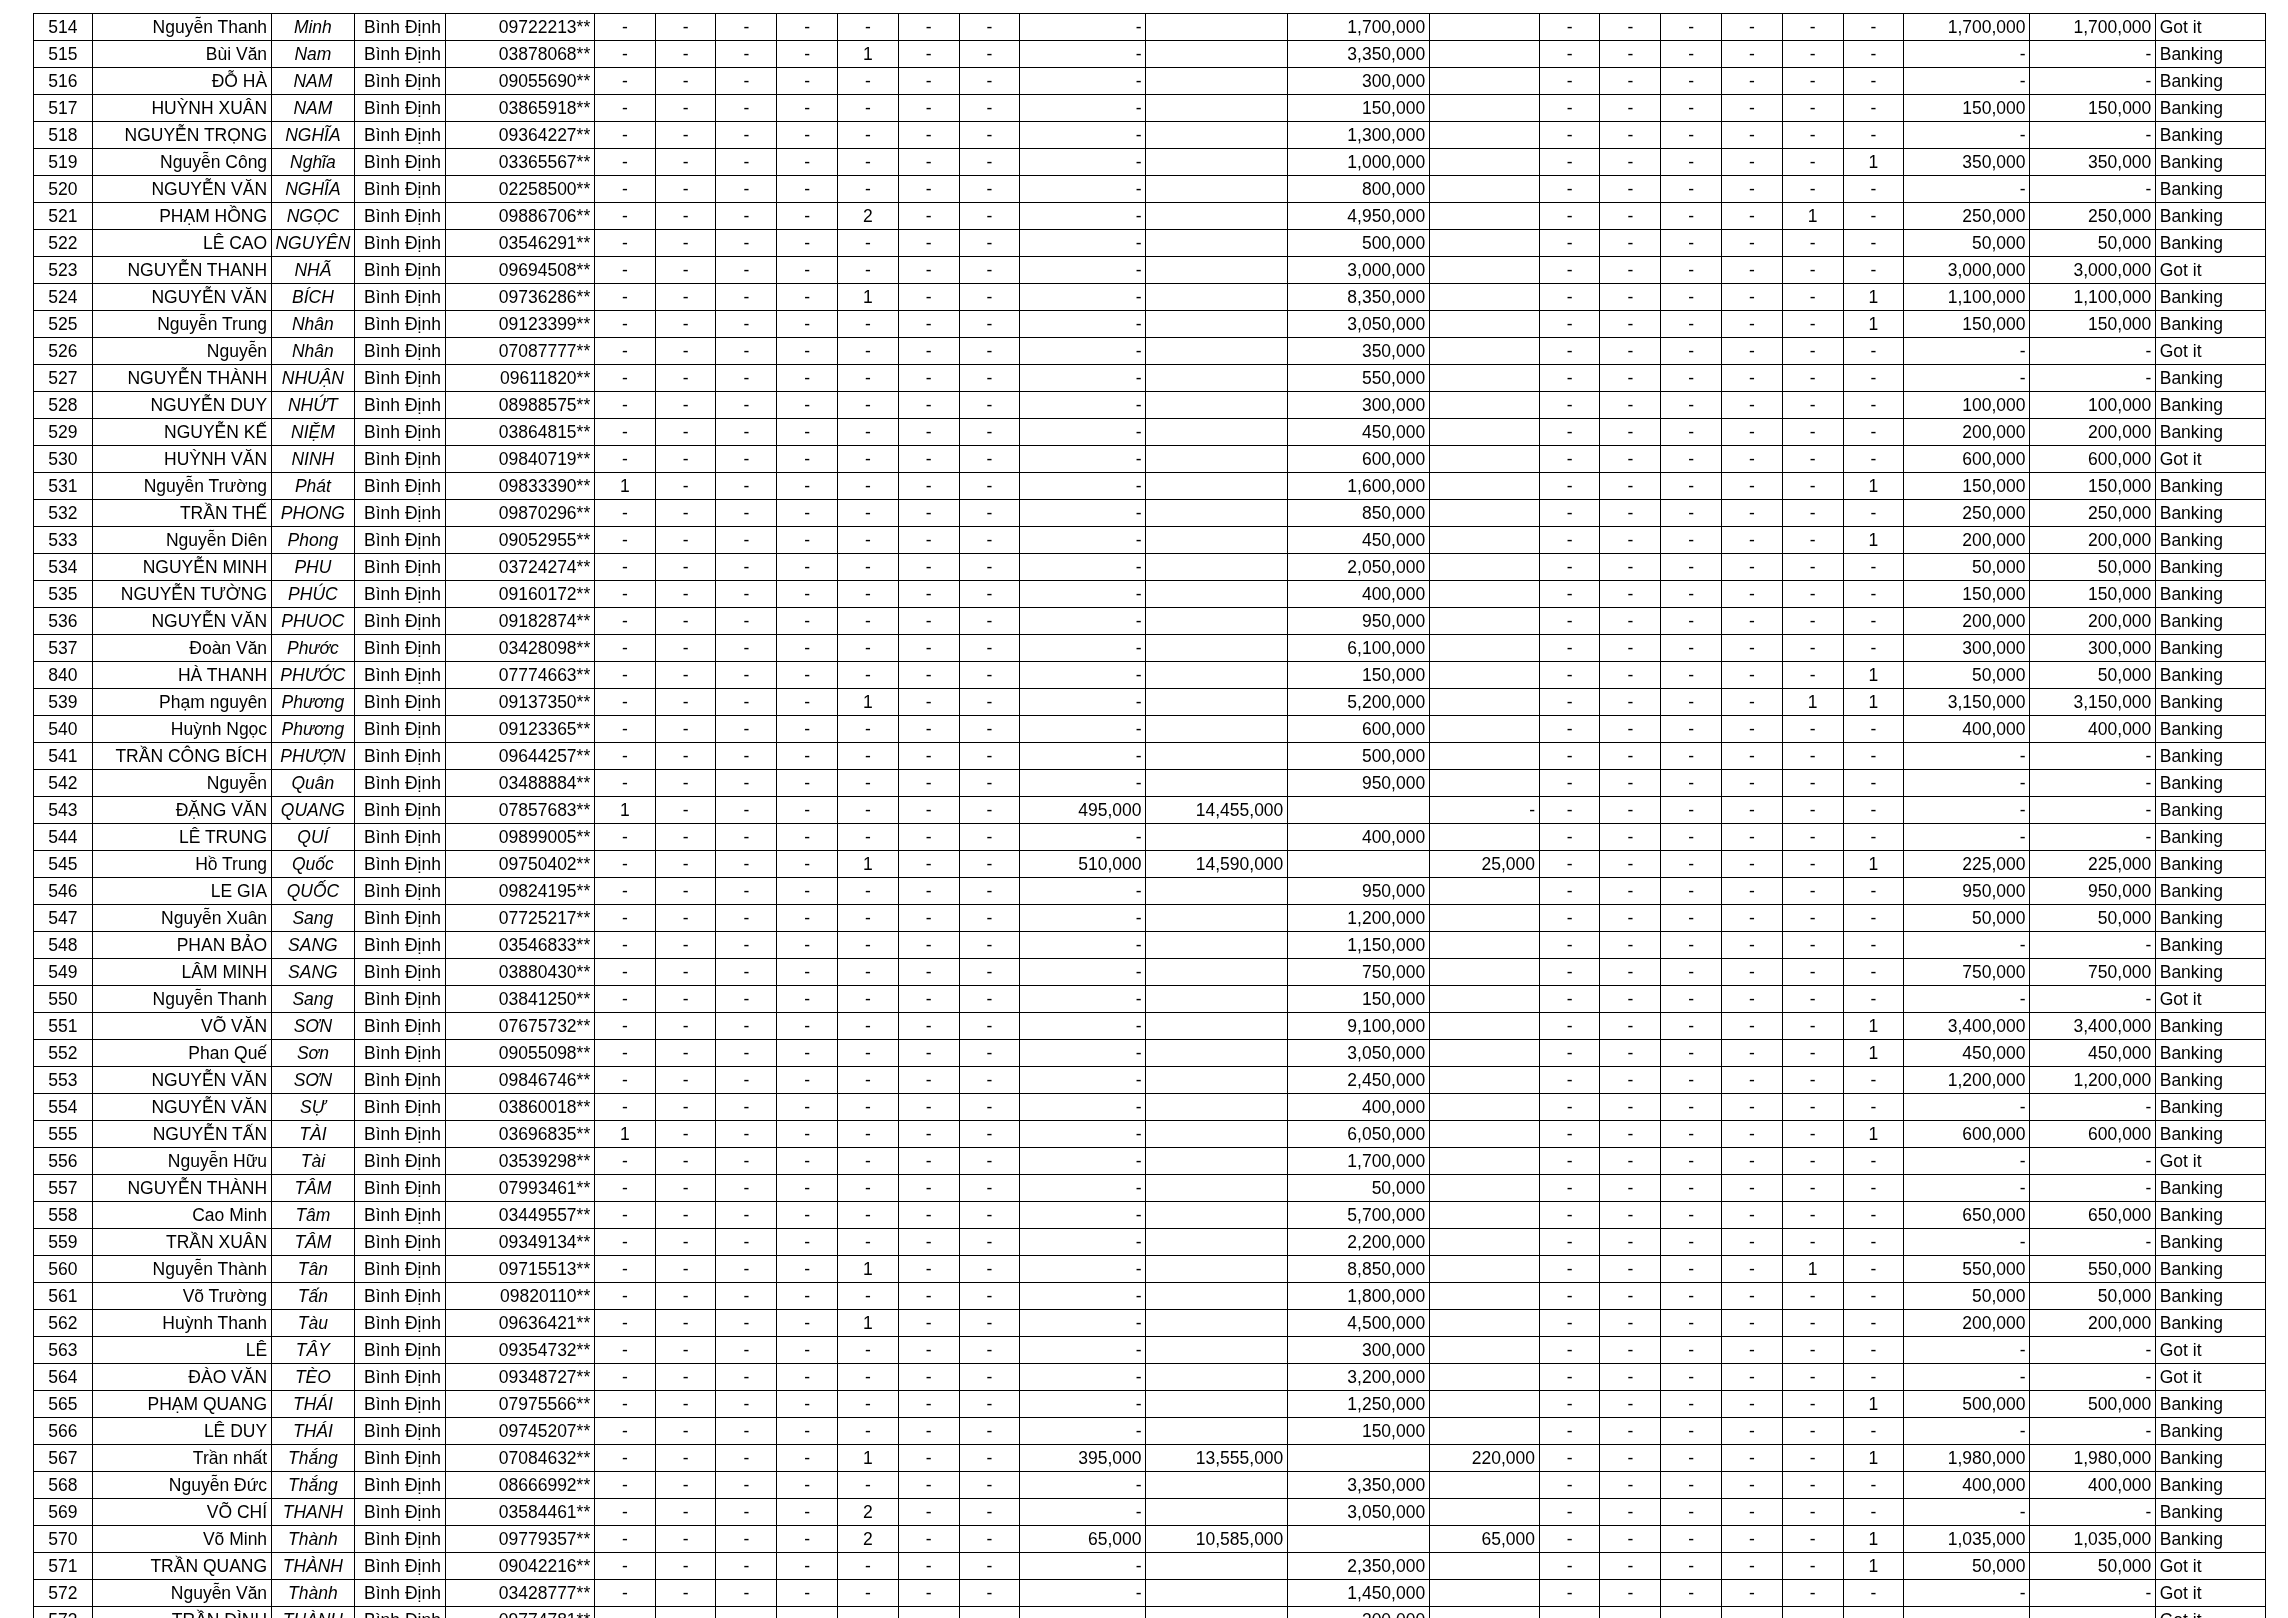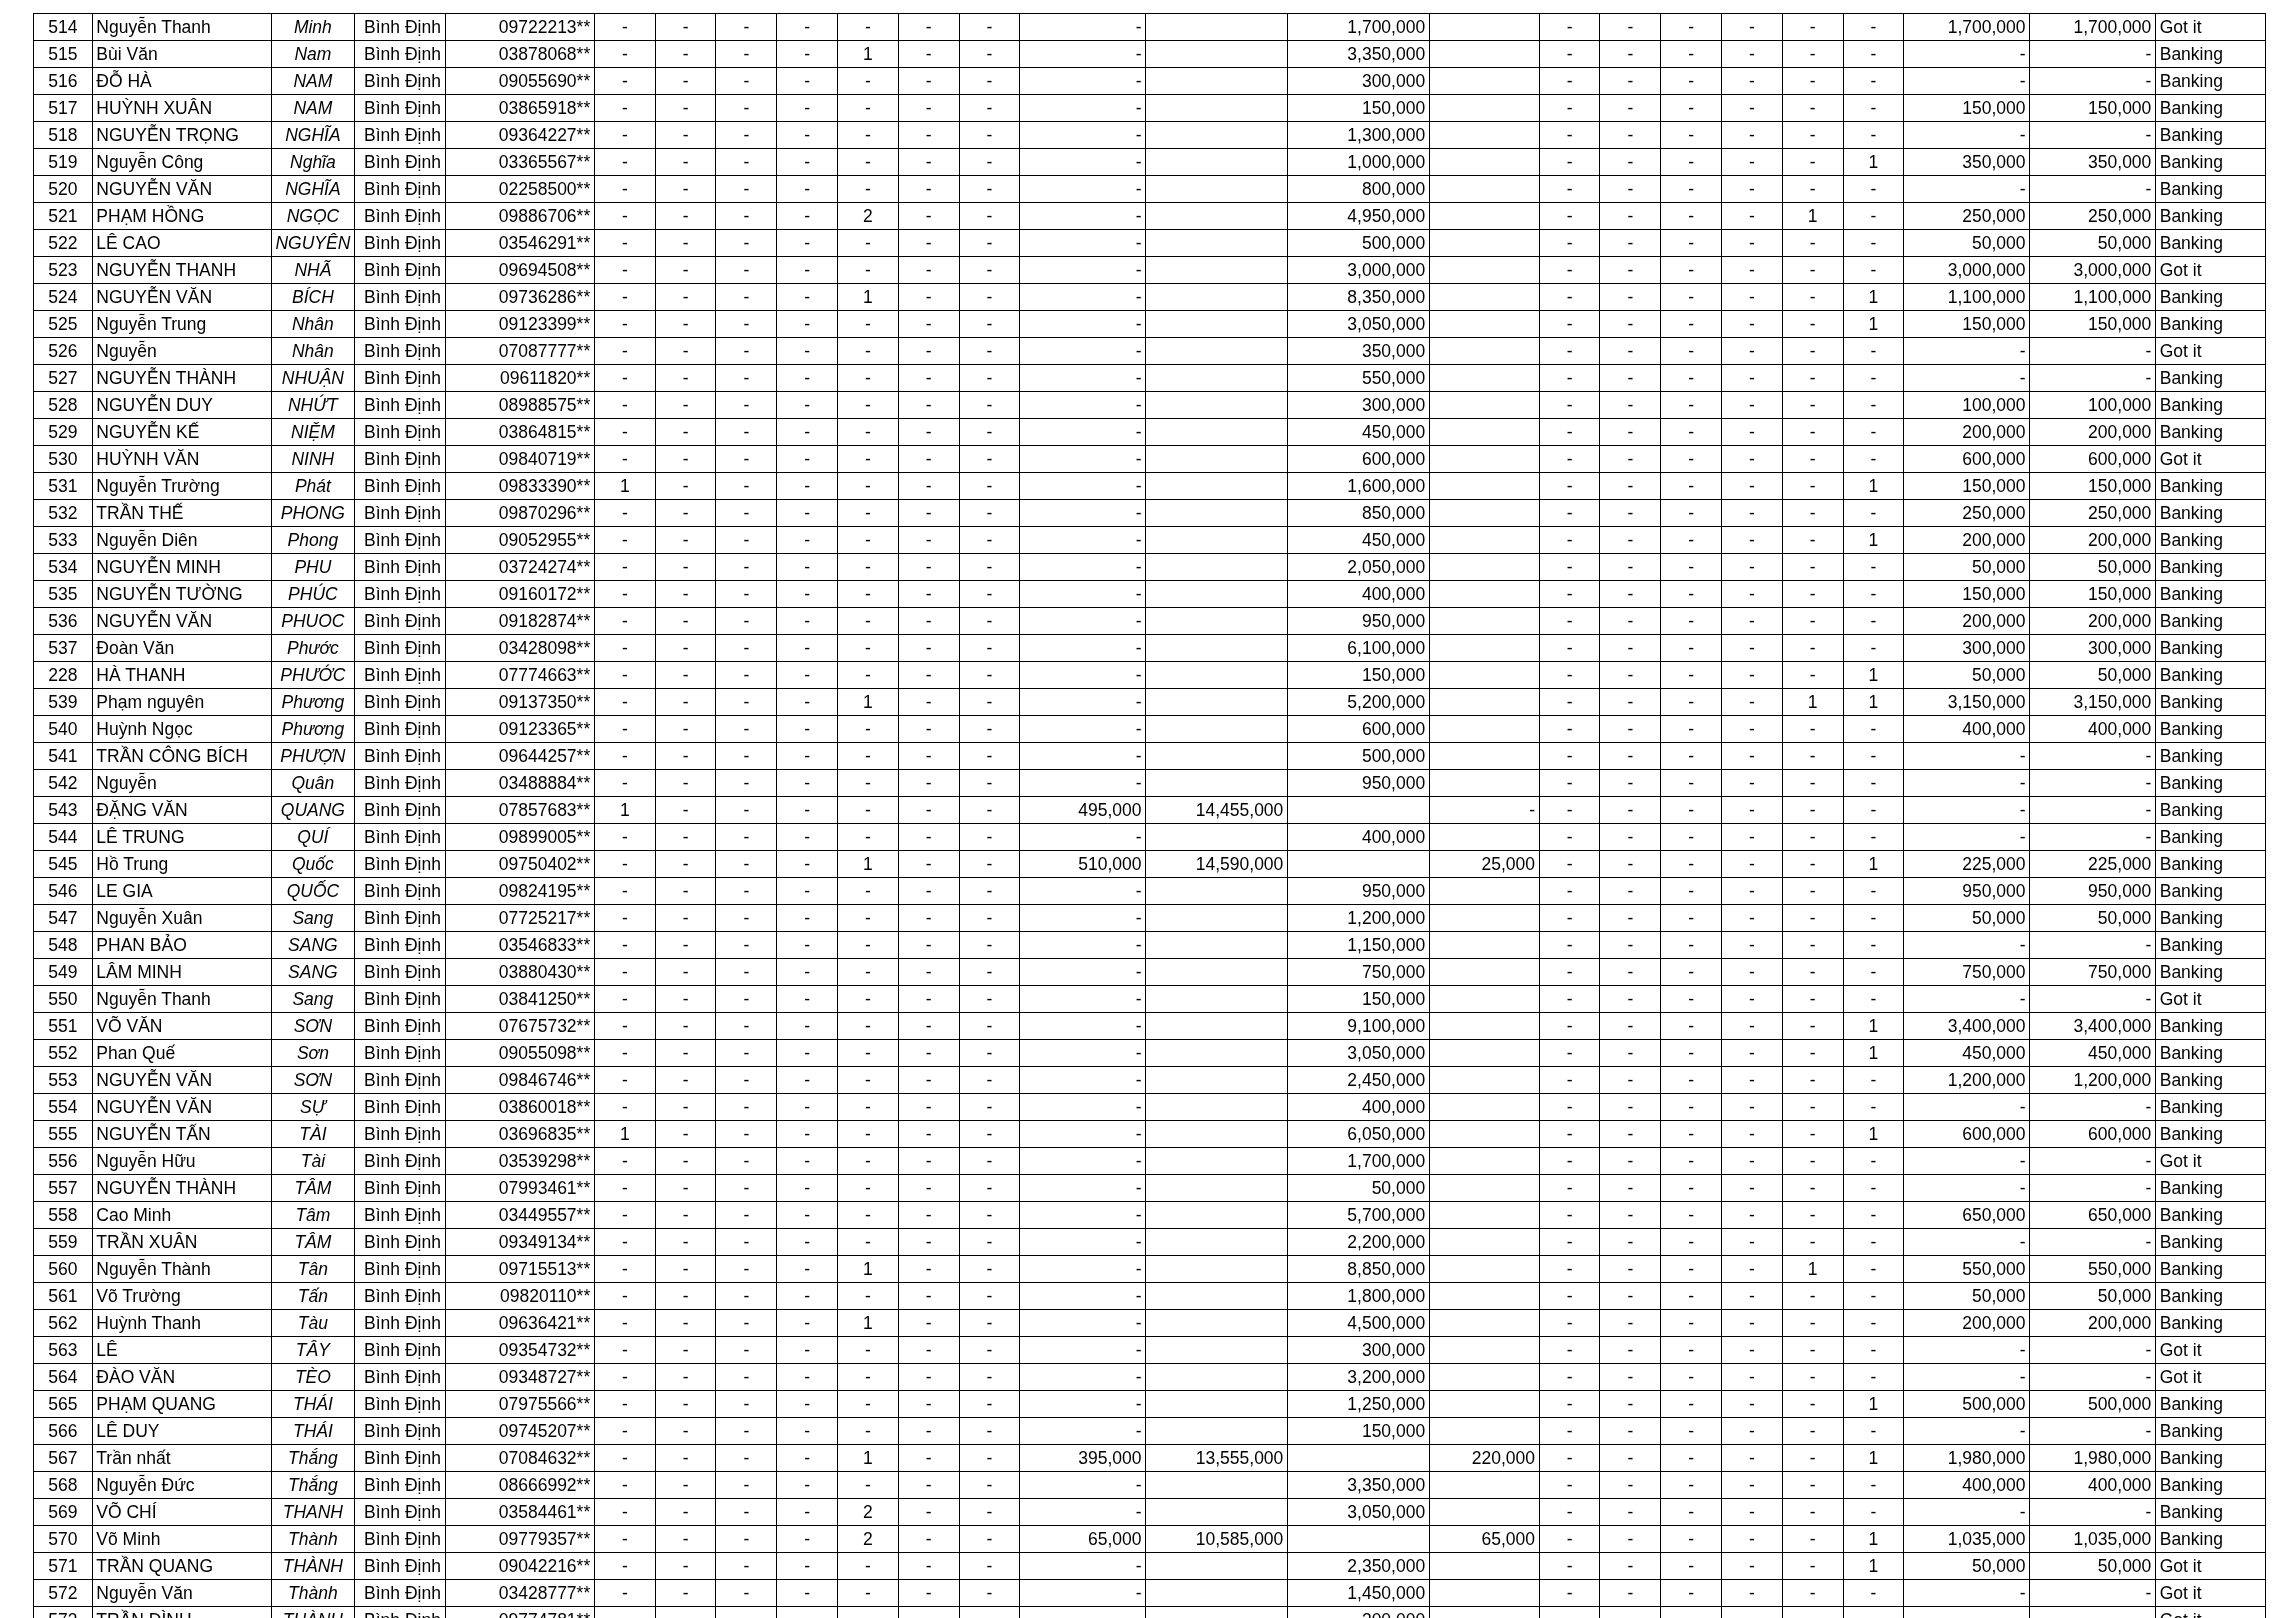--- a/index.html
+++ b/index.html
@@ -29,21 +29,21 @@
     border: 0.9px solid #000000;
     height: 26px;
     padding: 0 3.7px;
     white-space: nowrap;
     overflow: hidden;
     text-overflow: clip;
     font-size: 17.5px;
   }
   
   .c-idx   { text-align: center; width: 55px; }
-  .c-first { text-align: left; width: 166px; }
+  .c-first { text-align: right; width: 166px; }
   .c-last  { text-align: center; width: 76px; font-style: italic; }
   .c-prov  { text-align: right; width: 83px; }
   .c-phone { text-align: right;   width: 138px; padding-left: 7.4px; }
   .c-dash  { text-align: center; width: 57px; }
   .c-amt   { text-align: right;  width: 137px; padding-right: 6.5px; }
   .c-mid   { text-align: right;  width: 120px; padding-right: 6.5px; }
   .c-tot   { text-align: right;  width: 118px; padding-right: 6.5px; }
   .c-stat  { text-align: left;   width: 103px; padding-left: 7.4px; }
 </style>
 </head>
@@ -721,21 +721,21 @@
           <td class="c-dash">-</td>
           <td class="c-dash">-</td>
           <td class="c-dash">-</td>
           <td class="c-dash">-</td>
           <td class="c-dash">-</td>
           <td class="c-tot">300,000</td>
           <td class="c-tot">300,000</td>
           <td class="c-stat">Banking</td>
         </tr>
         <tr>
-          <td class="c-idx">228</td>
+          <td class="c-idx">840</td>
           <td class="c-first">HÀ THANH</td>
           <td class="c-last">PHƯỚC</td>
           <td class="c-prov">Bình Định</td>
           <td class="c-phone">07774663**</td>
           <td class="c-dash">-</td>
           <td class="c-dash">-</td>
           <td class="c-dash">-</td>
           <td class="c-dash">-</td>
           <td class="c-dash">-</td>
           <td class="c-dash">-</td>

